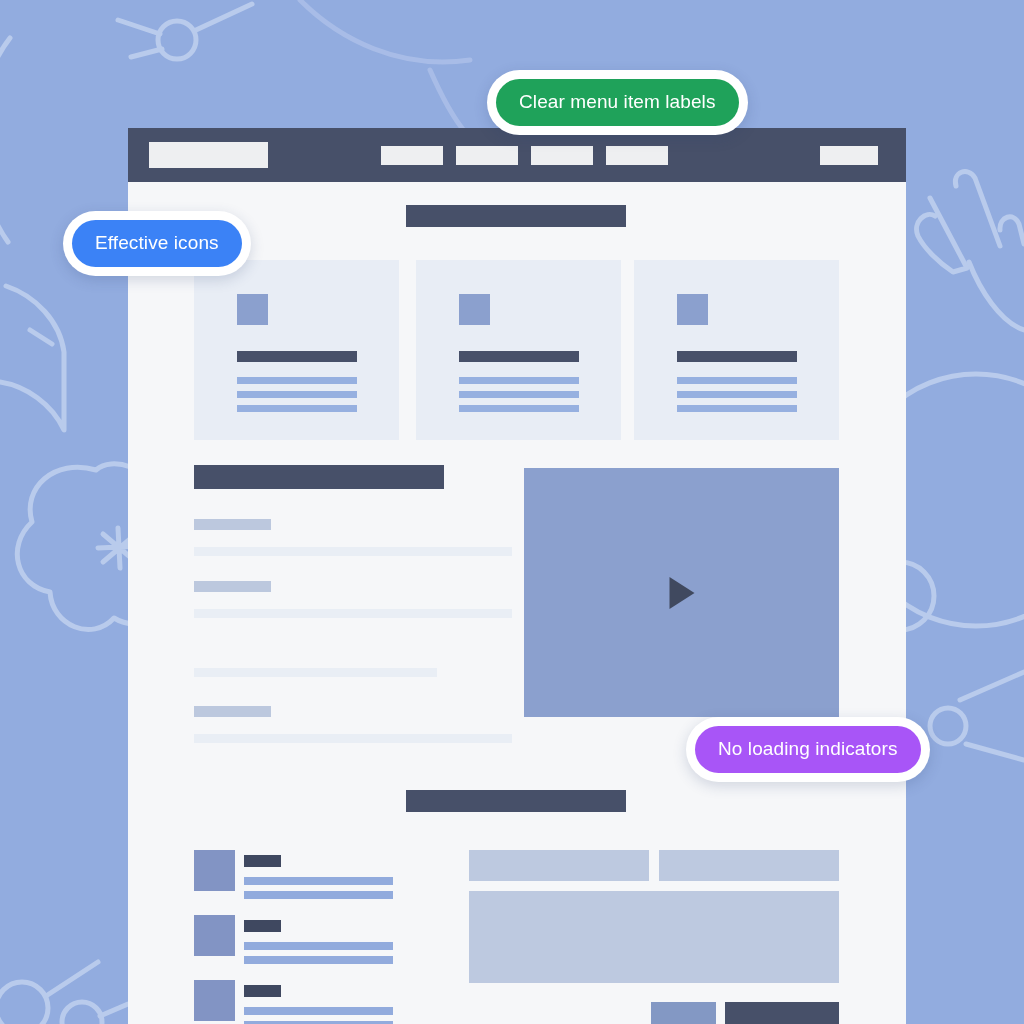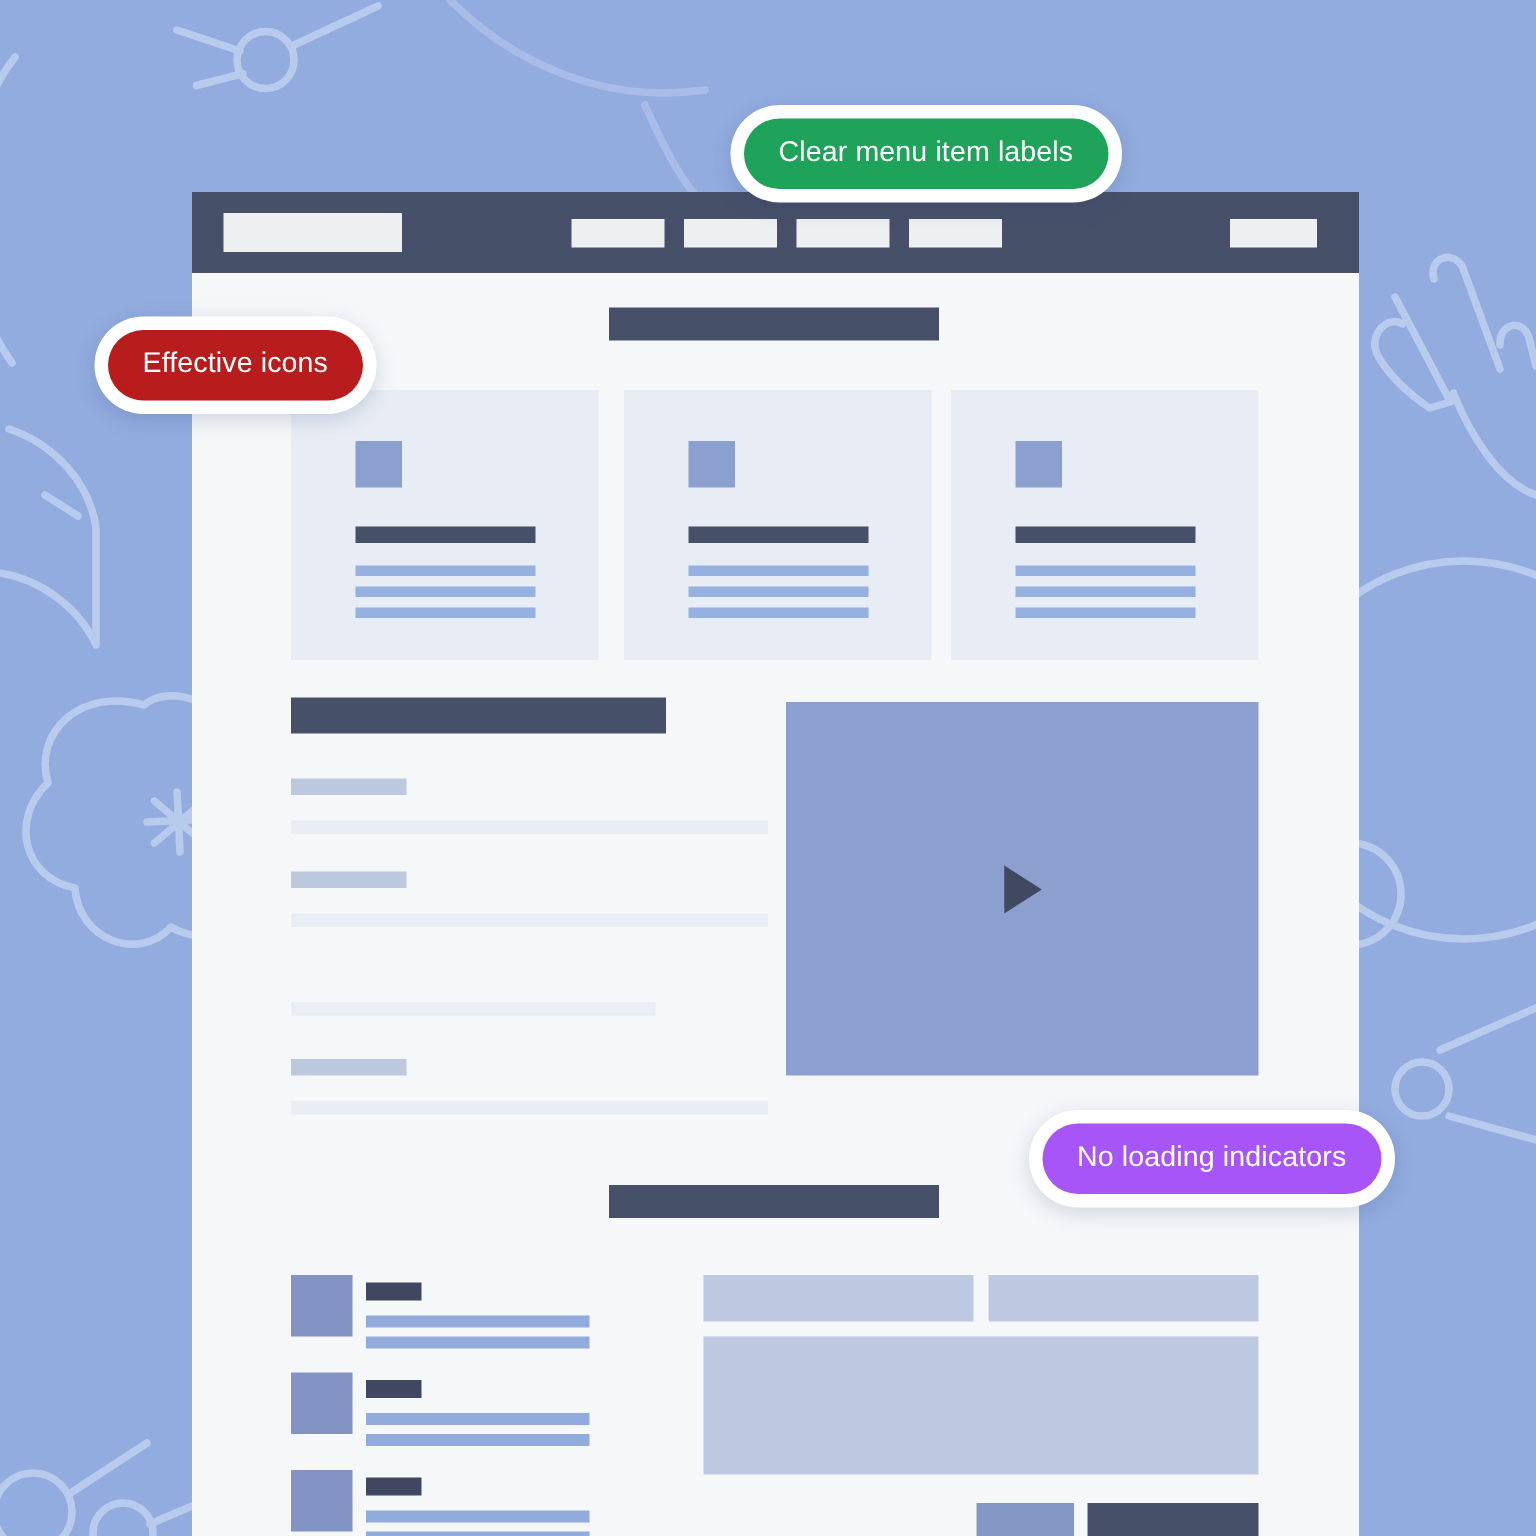--- a/index.html
+++ b/index.html
@@ -181,21 +181,21 @@
     color: #fff;
     font-size: 19px;
     line-height: 1;
     padding: 13px 23px 15px;
     white-space: nowrap;
     letter-spacing: .1px;
   }
   #pill-menu     { left: 487px; top: 70px; }
   #pill-icons    { left: 63px;  top: 211px; }
   #pill-contrast { left: 43px;  top: 601px; }
-  #pill-loading  { left: 686px; top: 717px; margin-top: 23px; }
+  #pill-loading  { left: 686px; top: 717px; }
 </style>
 </head>
 <body>
 
 <div id="stage">
 
   <svg id="bg-decor" viewBox="0 0 1024 1024" fill="none" stroke="#b9cbec" stroke-width="5" stroke-linecap="round" stroke-linejoin="round">
 
     <path d="M 10 38 C -32 92 -32 186 8 242"></path>
 
@@ -312,21 +312,21 @@
     <div class="form-field" id="field-textarea"></div>
     <div id="btn-secondary"></div>
     <div id="btn-primary"></div>
   </div>
 
   <div class="pill" id="pill-menu">
     <span class="pill-inner" style="background: rgb(31, 162, 90);">Clear menu item labels</span>
   </div>
 
   <div class="pill" id="pill-icons">
-    <span class="pill-inner" style="background: #b91c1c;">Effective icons</span>
+    <span class="pill-inner" style="background: #3b82f6;">Effective icons</span>
   </div>
 
 
   <div class="pill" id="pill-loading">
     <span class="pill-inner" style="background: rgb(168, 85, 247);">No loading indicators</span>
   </div>
 
 </div>
 
 </body></html>

